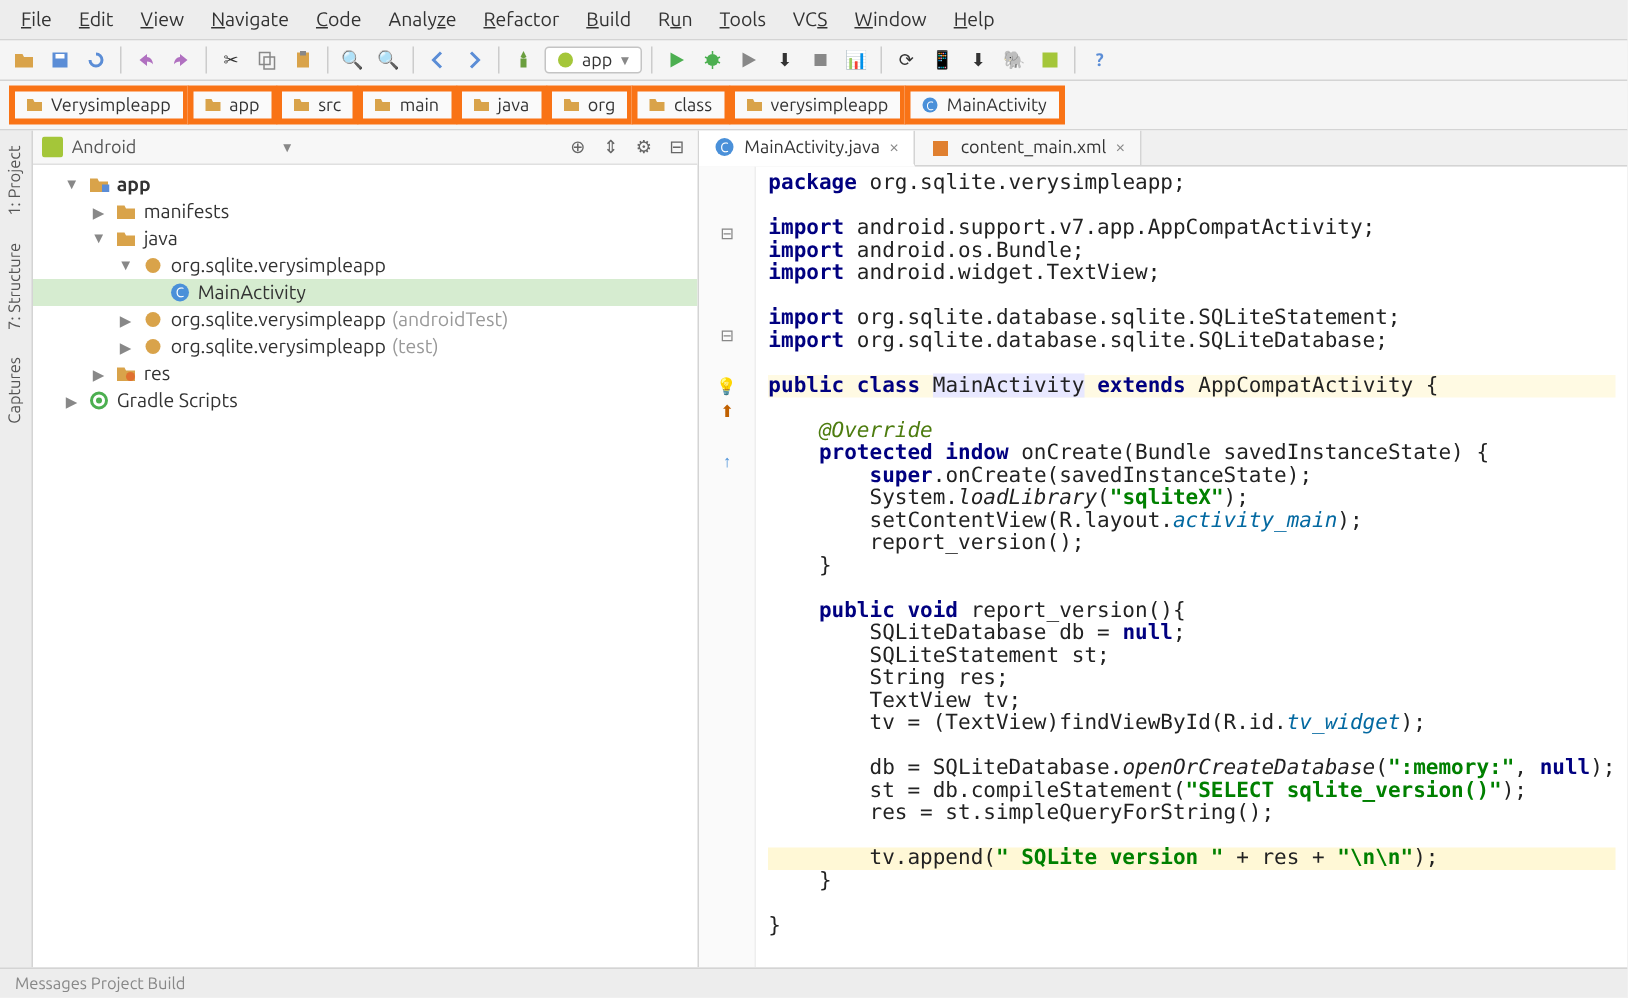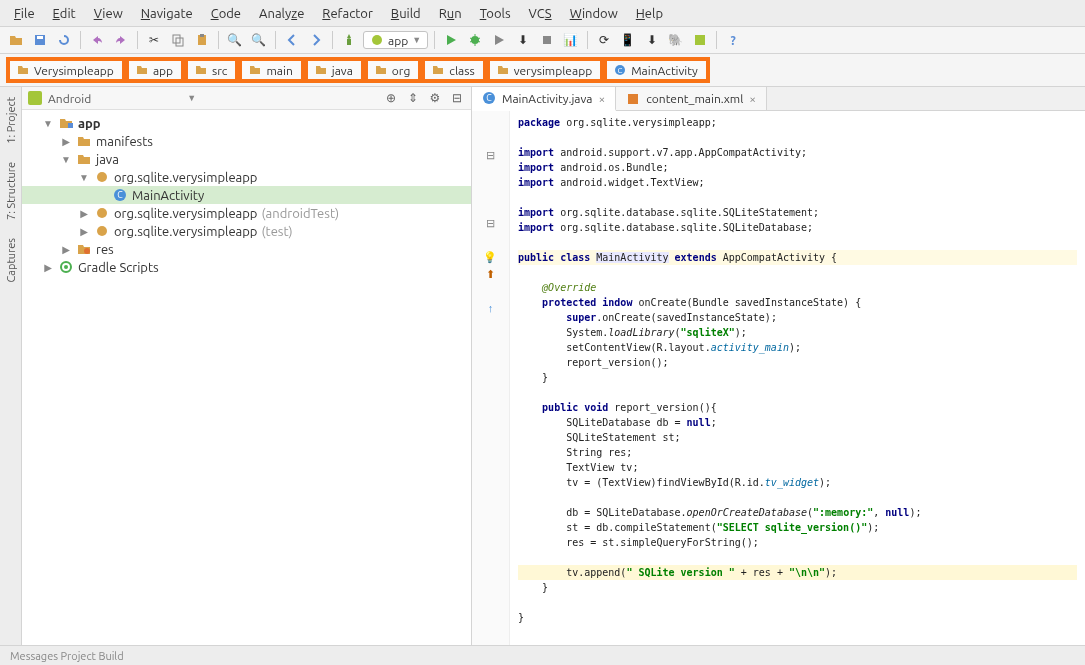--- a/index.html
+++ b/index.html
@@ -98,21 +98,21 @@
 .editor-tab .close { color:#888; font-size:12px; }
 .editor-body { flex:1; display:flex; overflow:auto; }
 .gutter {
   width:38px; background:#fafafa; border-right:1px solid #eee;
   display:flex; flex-direction:column; align-items:center; padding-top:4px; gap:2px;
 }
 .gutter .gicon { height:15px; font-size:11px; color:#888; }
 pre.code {
   flex:1;
   font-family: "DejaVu Sans Mono", Consolas, monospace;
-  font-size:10px;
+  font-size:14px;
   line-height:15px;
   padding:4px 8px;
   white-space:pre;
   color:#222;
 }
 .kw { color:#000080; font-weight:bold; }
 .str { color:#008000; font-weight:bold; }
 .ann { color:#4d7c0f;font-style:italic; }
 .fld { color:#0369a1; font-style:italic; }
 .stat { font-style:italic; }

